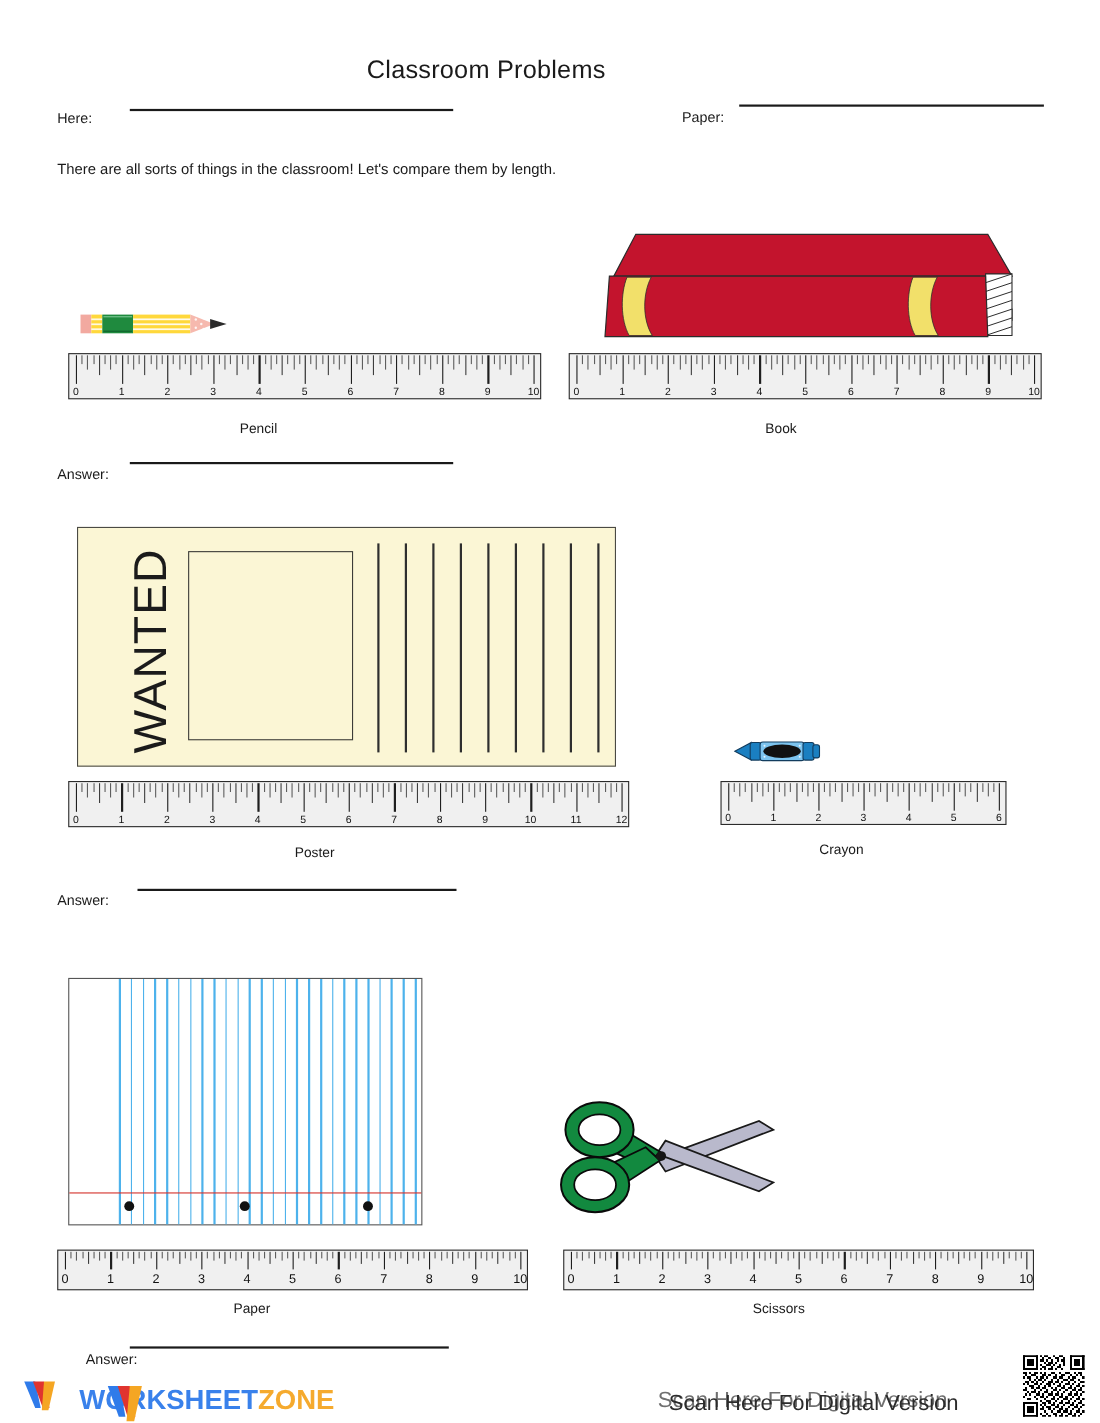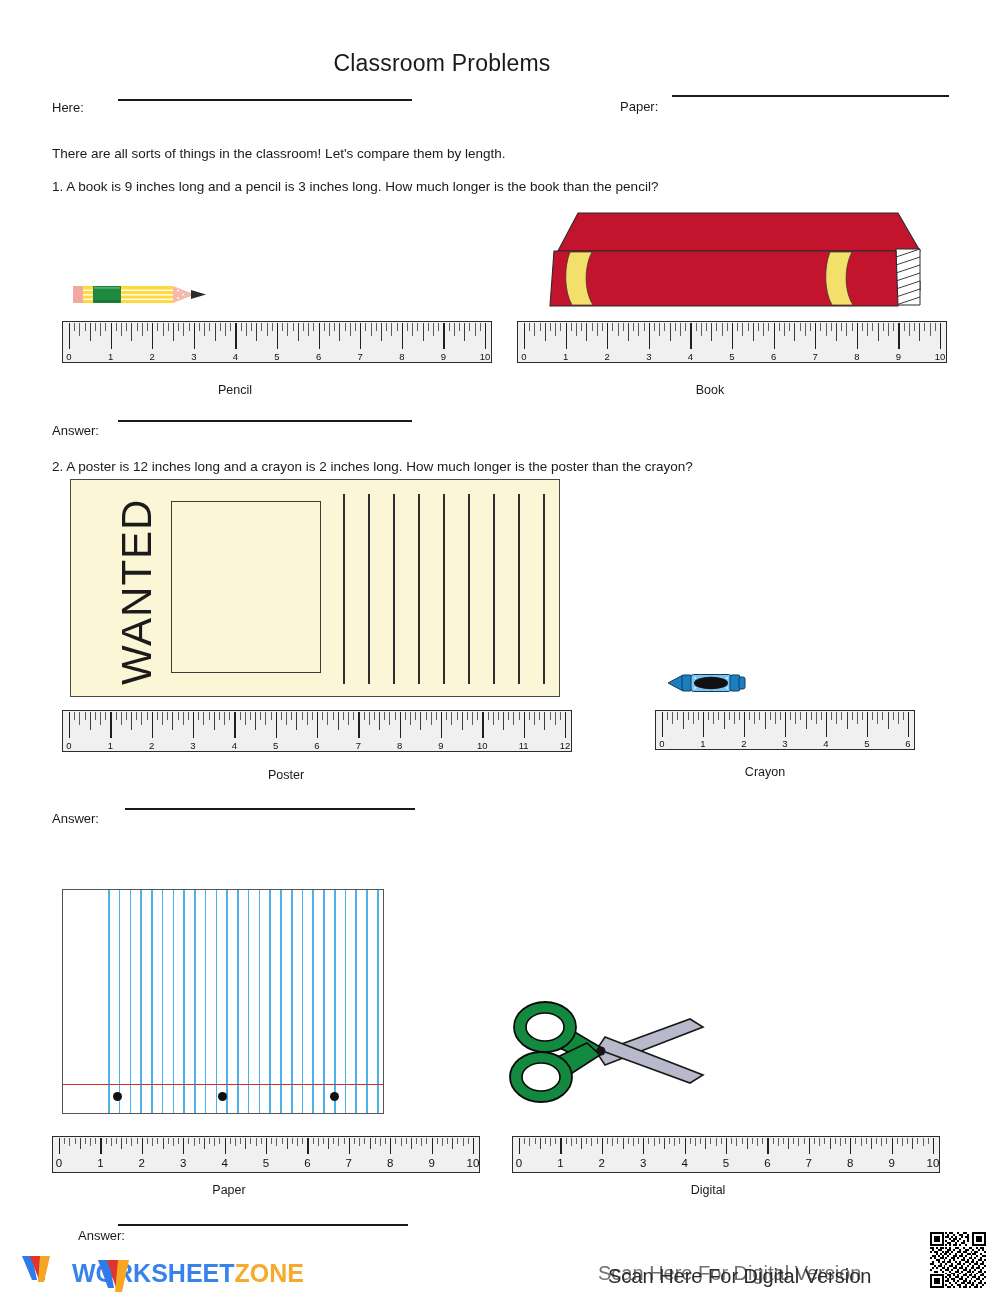--- a/index.html
+++ b/index.html
@@ -102,21 +102,20 @@
   <div class="title">Classroom Problems</div>
 
   <div class="name-label">Here:</div>
   <div class="name-rule"></div>
 
   <div class="date-label">Paper:</div>
   <div class="date-rule"></div>
 
   <div class="intro">There are all sorts of things in the classroom! Let's compare them by length.</div>
 
-  <div class="q" style="left:52px; top:178px; width:760px;">1. A book is 9 inches long and a pencil is 3 inches long. How much longer is the book than the pencil?</div>
 
   <div class="pencil" style="left:73px; top:283px; width:135px; height:24px;">
     <svg width="135" height="24" viewBox="0 0 135 24">
 
       <rect x="0" y="3" width="10" height="17" fill="#f2a9a0"></rect>
 
       <rect x="10" y="3" width="10" height="17" fill="#ffd83b"></rect>
       <rect x="10" y="6.5" width="10" height="1.6" fill="#ffffff" opacity=".85"></rect>
       <rect x="10" y="11" width="10" height="1.6" fill="#ffffff" opacity=".85"></rect>
       <rect x="10" y="15.5" width="10" height="1.6" fill="#ffffff" opacity=".85"></rect>
@@ -358,21 +357,20 @@
       <div class="num below" style="left: 297.2px; top: 29px;">7</div>
       <div class="num below" style="left: 338.8px; top: 29px;">8</div>
       <div class="num below" style="left: 380.4px; top: 29px;">9</div>
       <div class="num below" style="left: 422px; top: 29px;">10</div>
     </div>
   <div class="caption" style="left:710px; top:383px;">Book</div>
 
   <div class="ans-label" style="left:52px; top:423px;">Answer:</div>
   <div class="ans-rule" style="left:118px; top:420px; width:294px;"></div>
 
-  <div class="q" style="left:52px; top:458px; width:800px;">2. A poster is 12 inches long and a crayon is 2 inches long. How much longer is the poster than the crayon?</div>
 
   <div class="poster" style="left:70px; top:479px; width:490px; height:218px;">
     <div class="wanted" style="left:42px; top:205px;">WANTED</div>
     <div class="photo" style="left:100px; top:21px; width:150px; height:172px;"></div>
     <div class="wline" style="left:272px; top:14px; bottom:12px;"></div>
     <div class="wline" style="left:297px; top:14px; bottom:12px;"></div>
     <div class="wline" style="left:322px; top:14px; bottom:12px;"></div>
     <div class="wline" style="left:347px; top:14px; bottom:12px;"></div>
     <div class="wline" style="left:372px; top:14px; bottom:12px;"></div>
     <div class="wline" style="left:397px; top:14px; bottom:12px;"></div>
@@ -816,21 +814,21 @@
       <div class="num inside" style="left: 88.8px; top: 20px;">2</div>
       <div class="num inside" style="left: 130.2px; top: 20px;">3</div>
       <div class="num inside" style="left: 171.6px; top: 20px;">4</div>
       <div class="num inside" style="left: 213px; top: 20px;">5</div>
       <div class="num inside" style="left: 254.4px; top: 20px;">6</div>
       <div class="num inside" style="left: 295.8px; top: 20px;">7</div>
       <div class="num inside" style="left: 337.2px; top: 20px;">8</div>
       <div class="num inside" style="left: 378.6px; top: 20px;">9</div>
       <div class="num inside" style="left: 420px; top: 20px;">10</div>
     </div>
-  <div class="caption" style="left:708px; top:1183px;">Digital</div>
+  <div class="caption" style="left:708px; top:1183px;">Scissors</div>
 
   <div class="ans-label" style="left:78px; top:1228px;">Answer:</div>
   <div class="ans-rule" style="left:118px; top:1224px; width:290px;"></div>
 
   <div class="logo-mark" style="left:20px; top:1252px; width:52px; height:40px;">
     <svg width="52" height="40" viewBox="0 0 52 40">
       <path d="M2,4 L12,4 L17,28 L12,28 Z" fill="#2f7bea"></path>
       <path d="M10,4 L20,4 L25,28 L19,28 Z" fill="#e0342f"></path>
       <path d="M20,4 L30,4 L24,30 L18,30 Z" fill="#f5a623"></path>
     </svg>

